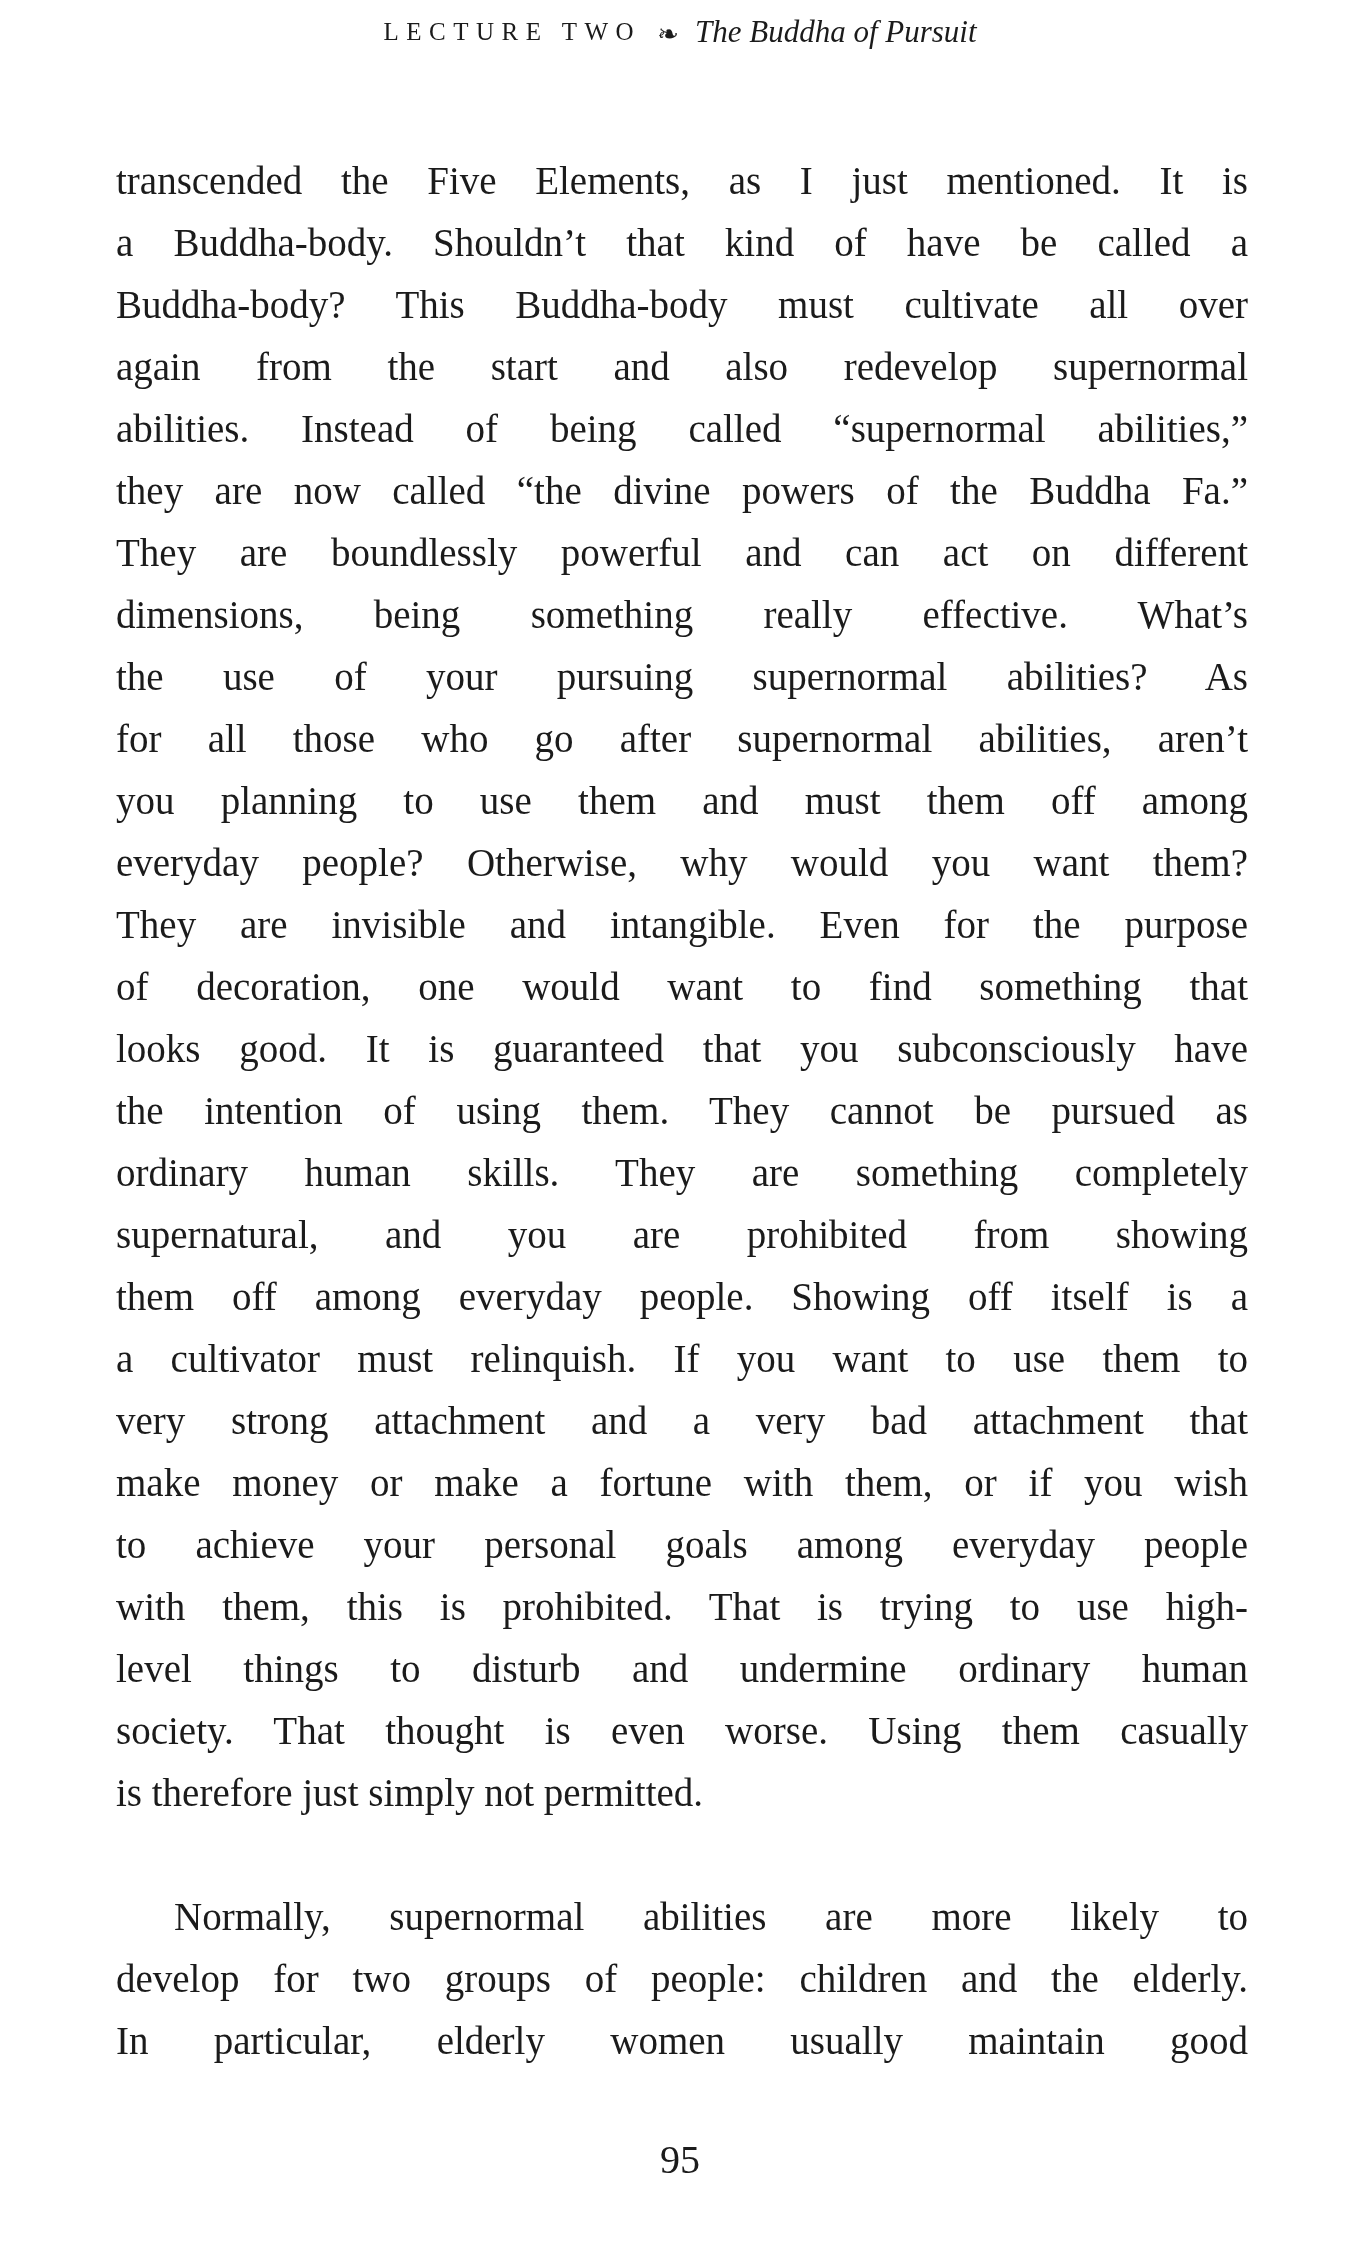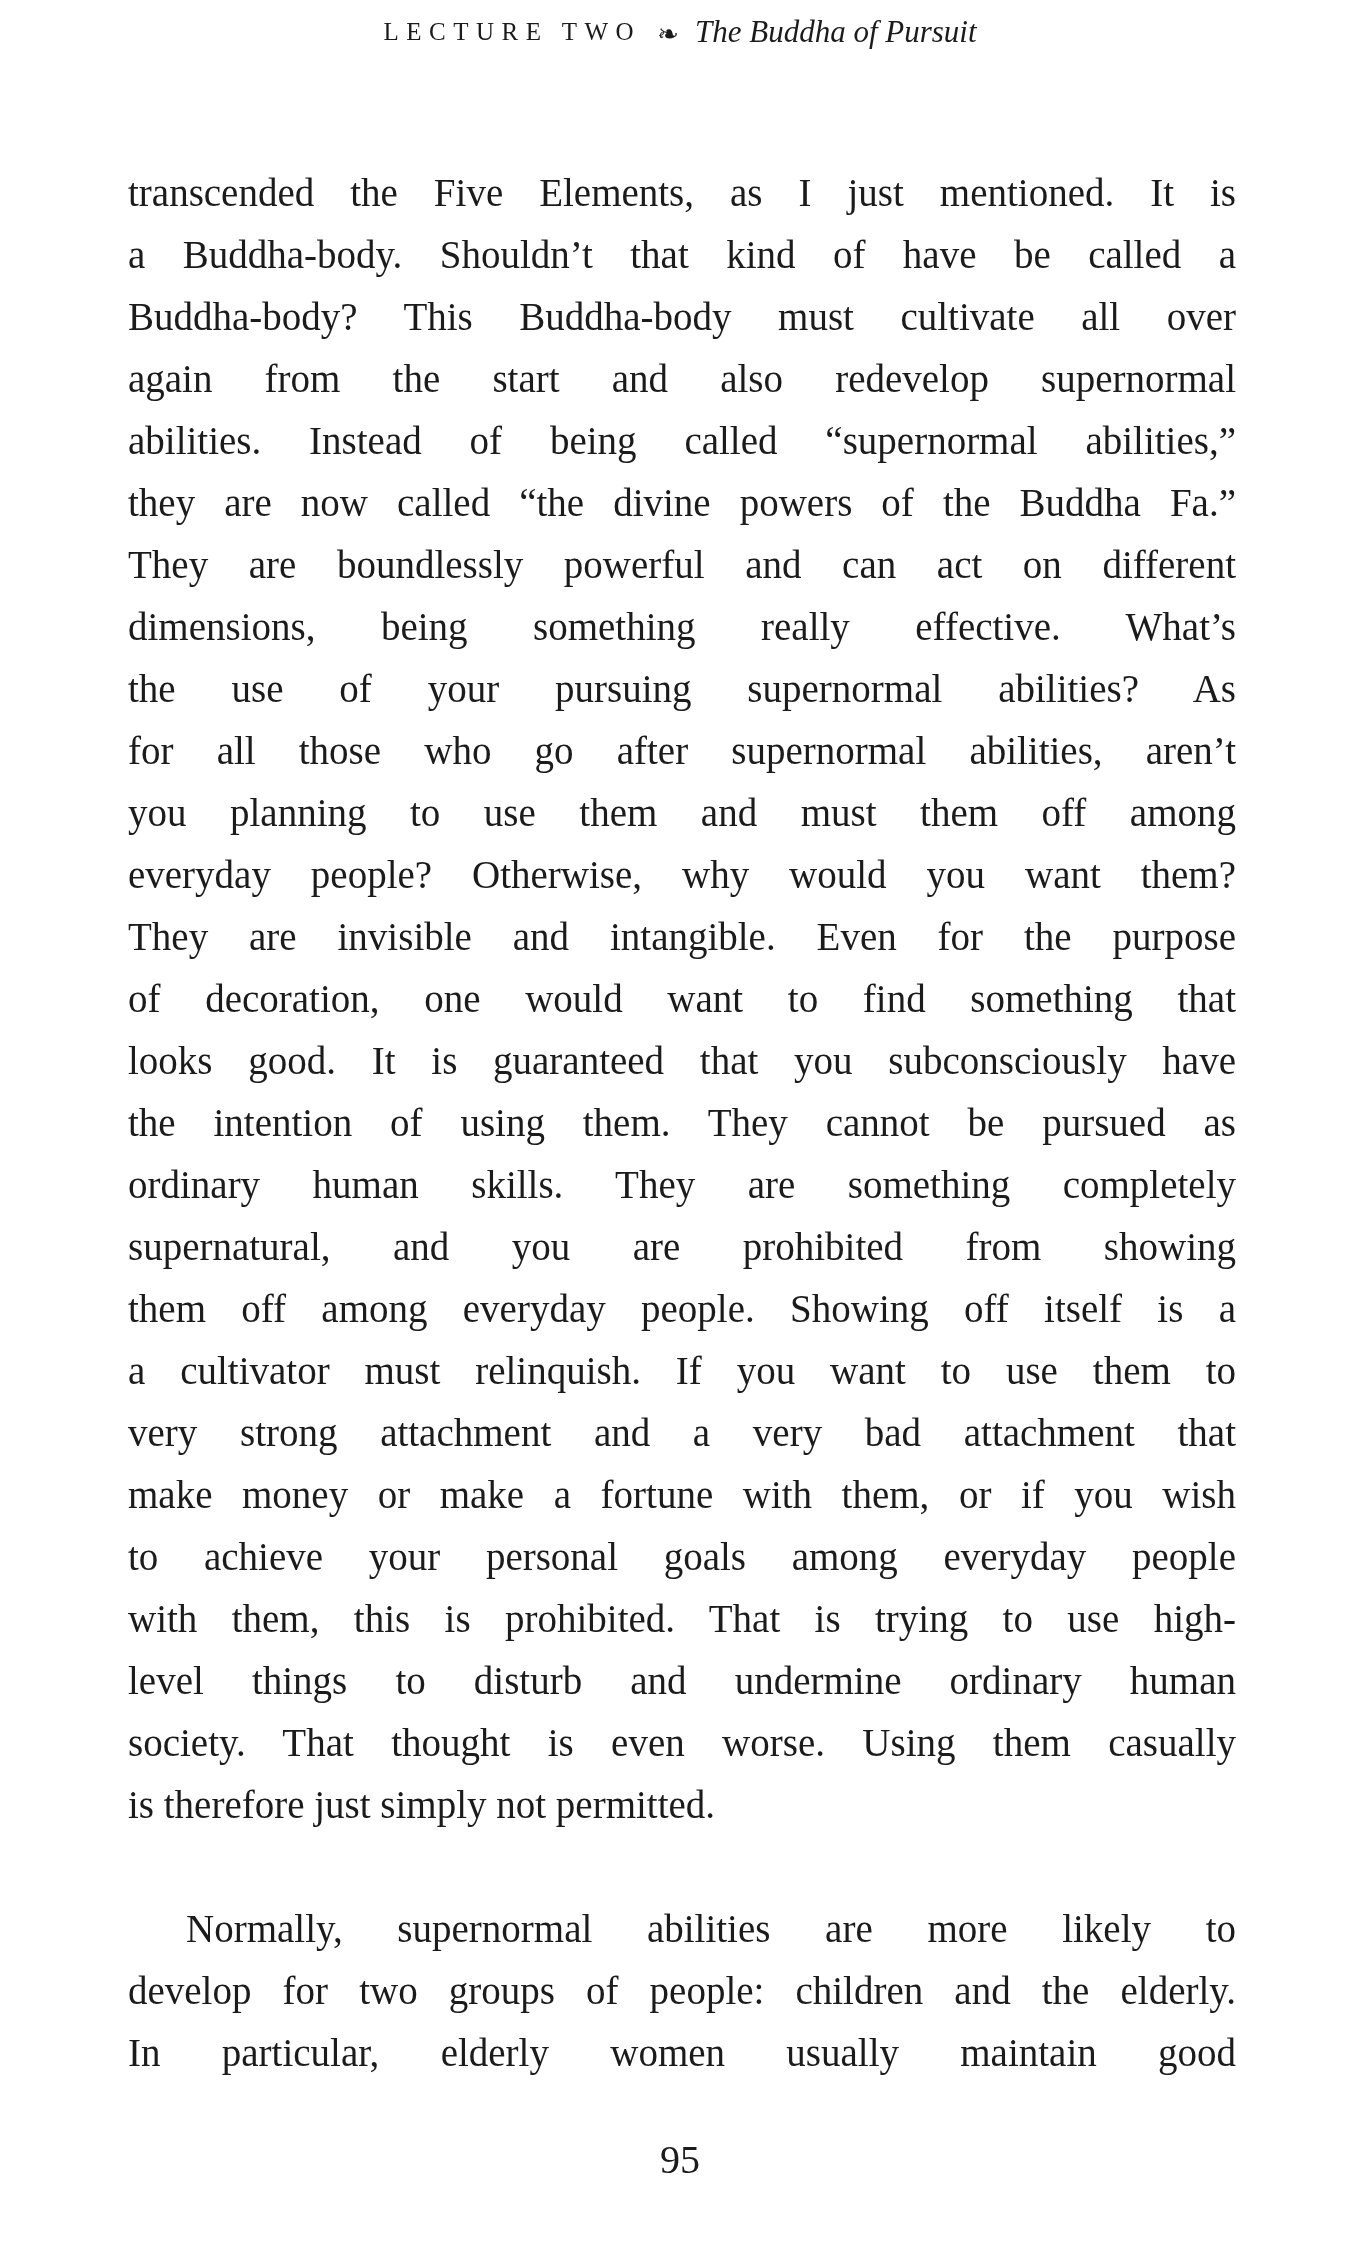--- a/index.html
+++ b/index.html
@@ -41,21 +41,21 @@
   .rh-title {
     font-style: italic;
     font-size: 31px;
   }
   .textblock {
     position: absolute;
     left: 112px;
     top: 146px;
     width: 1140px;
   }
-  .para { margin: 16px; }
+  .para { margin: 4px; }
   .para + .para { margin-top: 62px; }
   .line {
     font-size: 39px;
     line-height: 62px;
     text-align: justify;
     text-align-last: justify;
   }
   .last-left .line:last-child {
     text-align-last: left;
   }

